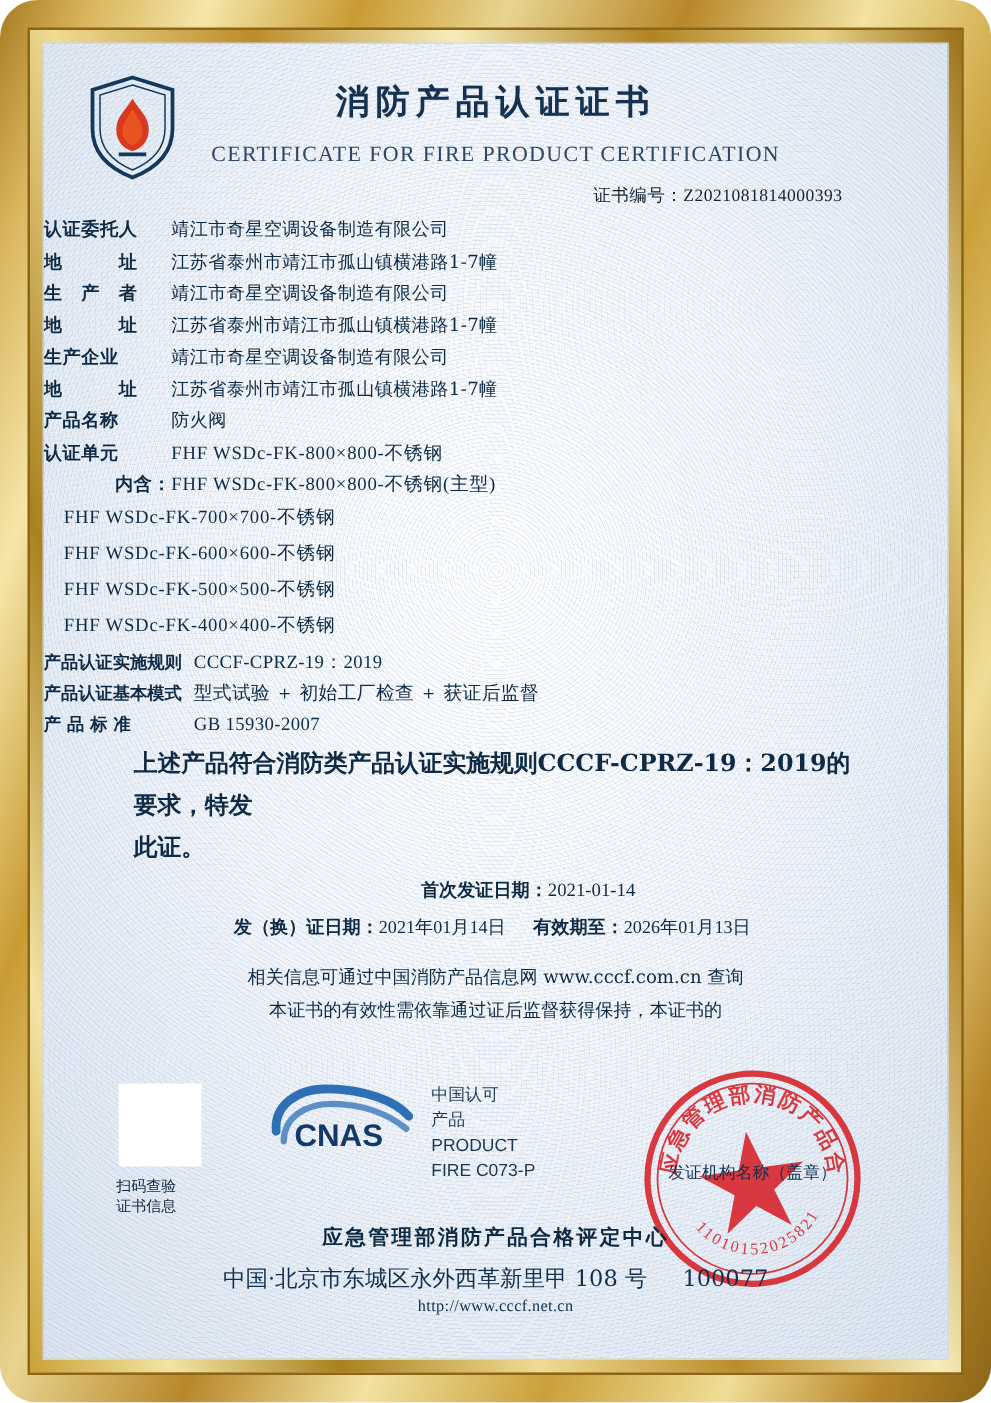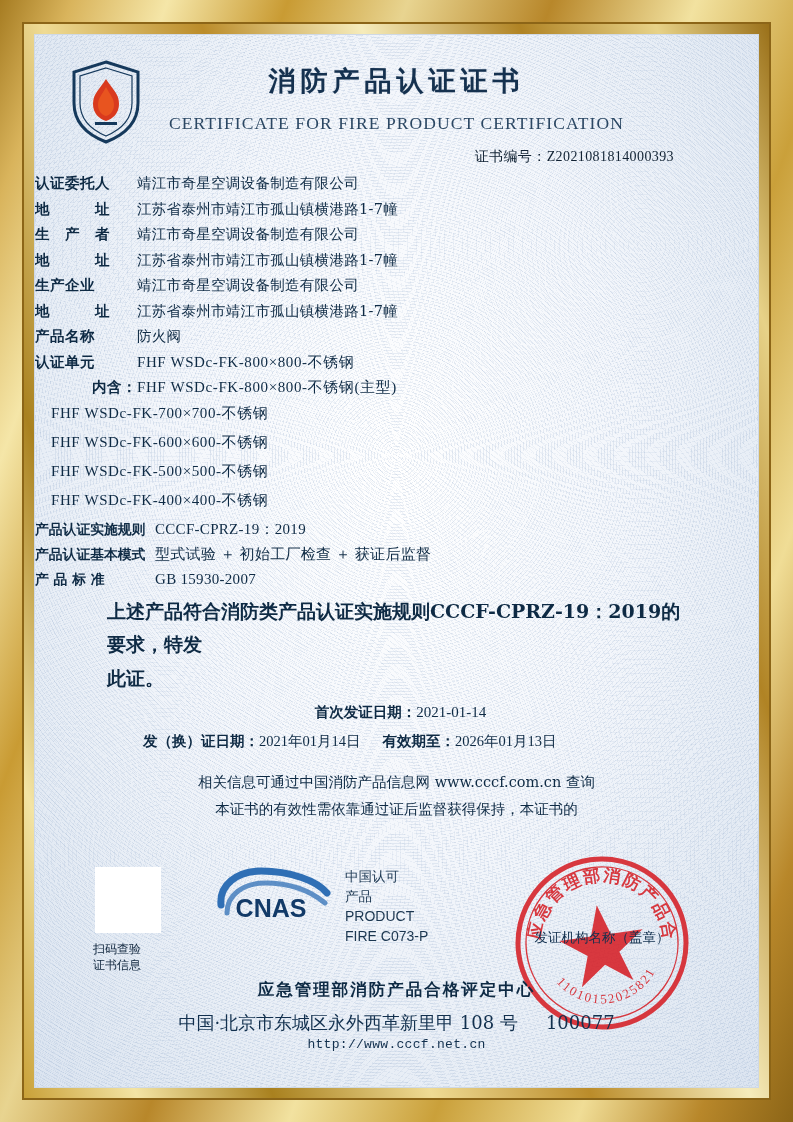--- a/index.html
+++ b/index.html
@@ -25,20 +25,21 @@
   .gold-frame {
     position: absolute;
     inset: 0;
     padding: 22px;
     box-sizing: border-box;
     background:
       linear-gradient(110deg,
         #a67c22 0%, #d9b45c 6%, #f5e6a8 14%, #c99b33 24%,
         #e8d490 34%, #b8872a 46%, #f2e2a0 58%, #caa03a 70%,
         #f0dd96 82%, #b8872a 92%, #8c6517 100%);
+    border-radius: 30px;
   }
   .gold-inner {
     position: relative;
     width: 100%;
     height: 100%;
     box-sizing: border-box;
     border: 2px solid #8c6517;
     padding: 10px;
     background:
       linear-gradient(70deg,
@@ -174,20 +175,21 @@
     font-size: 19px;
     font-weight: bold;
     color: #0e2a44;
     line-height: 1.75;
   }
 
   .dates {
     margin-top: 8px;
     padding-left: 108px;
     padding-right: 60px;
+    margin-left: 44px;
   }
   .date-first {
     text-align: center;
     padding-right: 40px;
     font-family: "DejaVu Serif", serif;
     font-size: 14.5px;
     font-weight: bold;
     color: #0e2a44;
   }
   .date-first .v { font-weight: normal; font-family: "Liberation Serif", serif; font-size: 15px; }
@@ -303,21 +305,21 @@
     font-family: "DejaVu Serif", serif;
     font-size: 18px;
     color: #12304e;
   }
   .addr .zip { display: inline-block; margin-left: 28px; }
   .site {
     position: absolute;
     left: 0; right: 0;
     top: 180px;
     text-align: center;
-    font-family: Liberation Mono, monospace;
+    font-family: Liberation Serif, serif;
     font-size: 13px;
     color: #12304e;
     letter-spacing: .3px;
   }
 </style>
 </head>
 <body>
 
 <div class="page">
   <div class="gold-frame">

